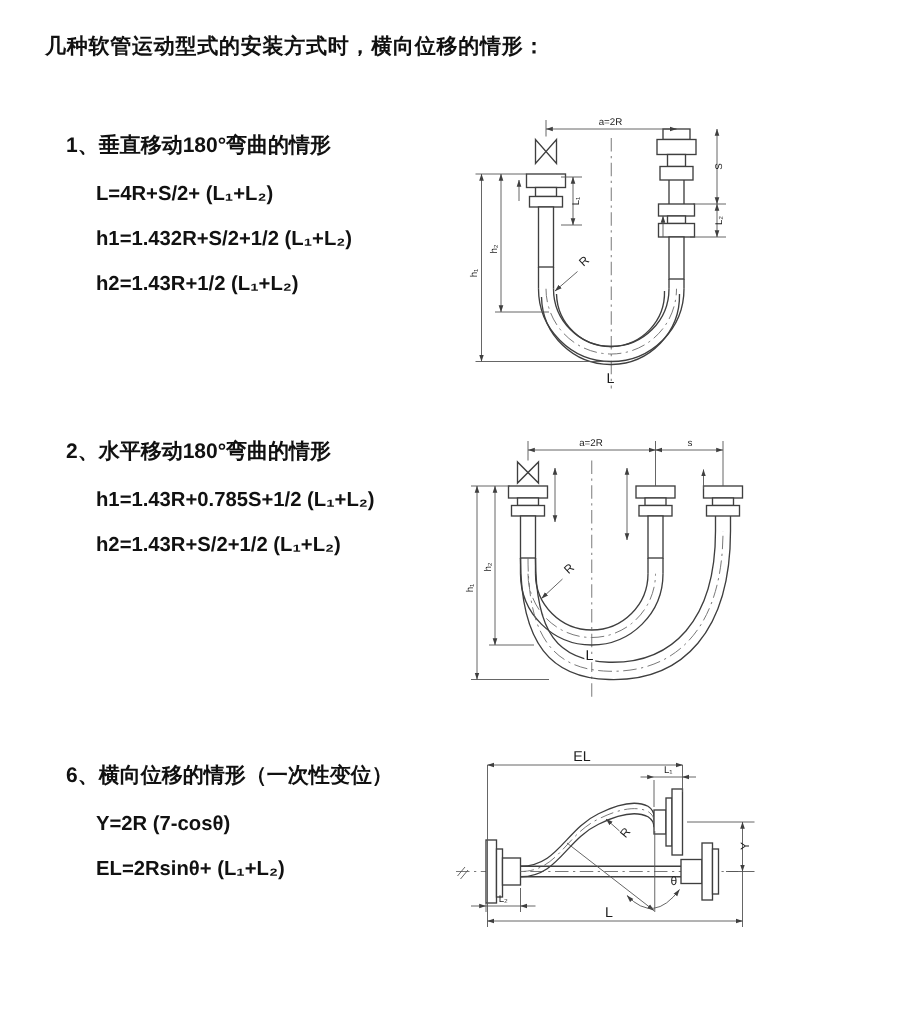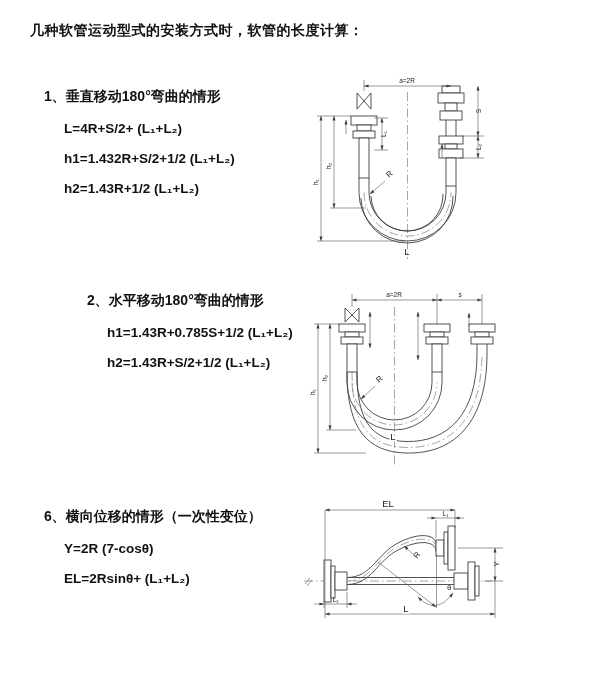--- a/index.html
+++ b/index.html
@@ -8,35 +8,35 @@
     font-family:"Liberation Sans","DejaVu Sans",sans-serif;color:#111;
     overflow:hidden;
   }
   .page-title{
     position:absolute;left:30px;top:22px;
     font-size:14px;font-weight:bold;letter-spacing:.5px;white-space:nowrap;
   }
   .sec{position:absolute;left:44px;}
   .sec .heading{font-size:14px;font-weight:bold;margin:0 0 8px 0;white-space:nowrap;}
   .sec .formula{font-size:13.5px;font-weight:bold;margin-left:20px;line-height:30px;white-space:nowrap;}
-  .sec1{top:88px;} .sec2{top:292px;margin-left:43px;} .sec3{top:508px;}
+  .sec1{top:88px;} .sec2{top:292px;} .sec3{top:508px;}
   svg.diag{position:absolute;}
   .obj{stroke:#3f3f3f;stroke-width:.9;fill:none;}
   .obj rect{fill:#ffffff;}
   .dim{stroke:#555;stroke-width:.6;fill:none;}
   .cl{stroke:#6a6a6a;stroke-width:.6;fill:none;stroke-dasharray:9 3 1.5 3;}
   .lbl{font-size:8px;fill:#1c1c1c;stroke:none;}
   .lbls{font-size:6.5px;fill:#1c1c1c;stroke:none;}
   .lblb{font-size:9.5px;fill:#1c1c1c;stroke:none;}
   .halo{paint-order:stroke;stroke:#fff;stroke-width:3px;}
 </style>
 </head>
 <body>
 
-<div class="page-title">几种软管运动型式的安装方式时，软管的长度计算：</div>
+<div class="page-title">几种软管运动型式的安装方式时，横向位移的情形：</div>
 
 <div class="sec sec1">
   <div class="heading">1、垂直移动180°弯曲的情形</div>
   <div class="formula">L=4R+S/2+ (L₁+L₂)</div>
   <div class="formula">h1=1.432R+S/2+1/2 (L₁+L₂)</div>
   <div class="formula">h2=1.43R+1/2 (L₁+L₂)</div>
 </div>
 
 <svg class="diag" style="left:308px;top:66px" width="215" height="200" viewBox="0 0 215 200">
   <defs>

